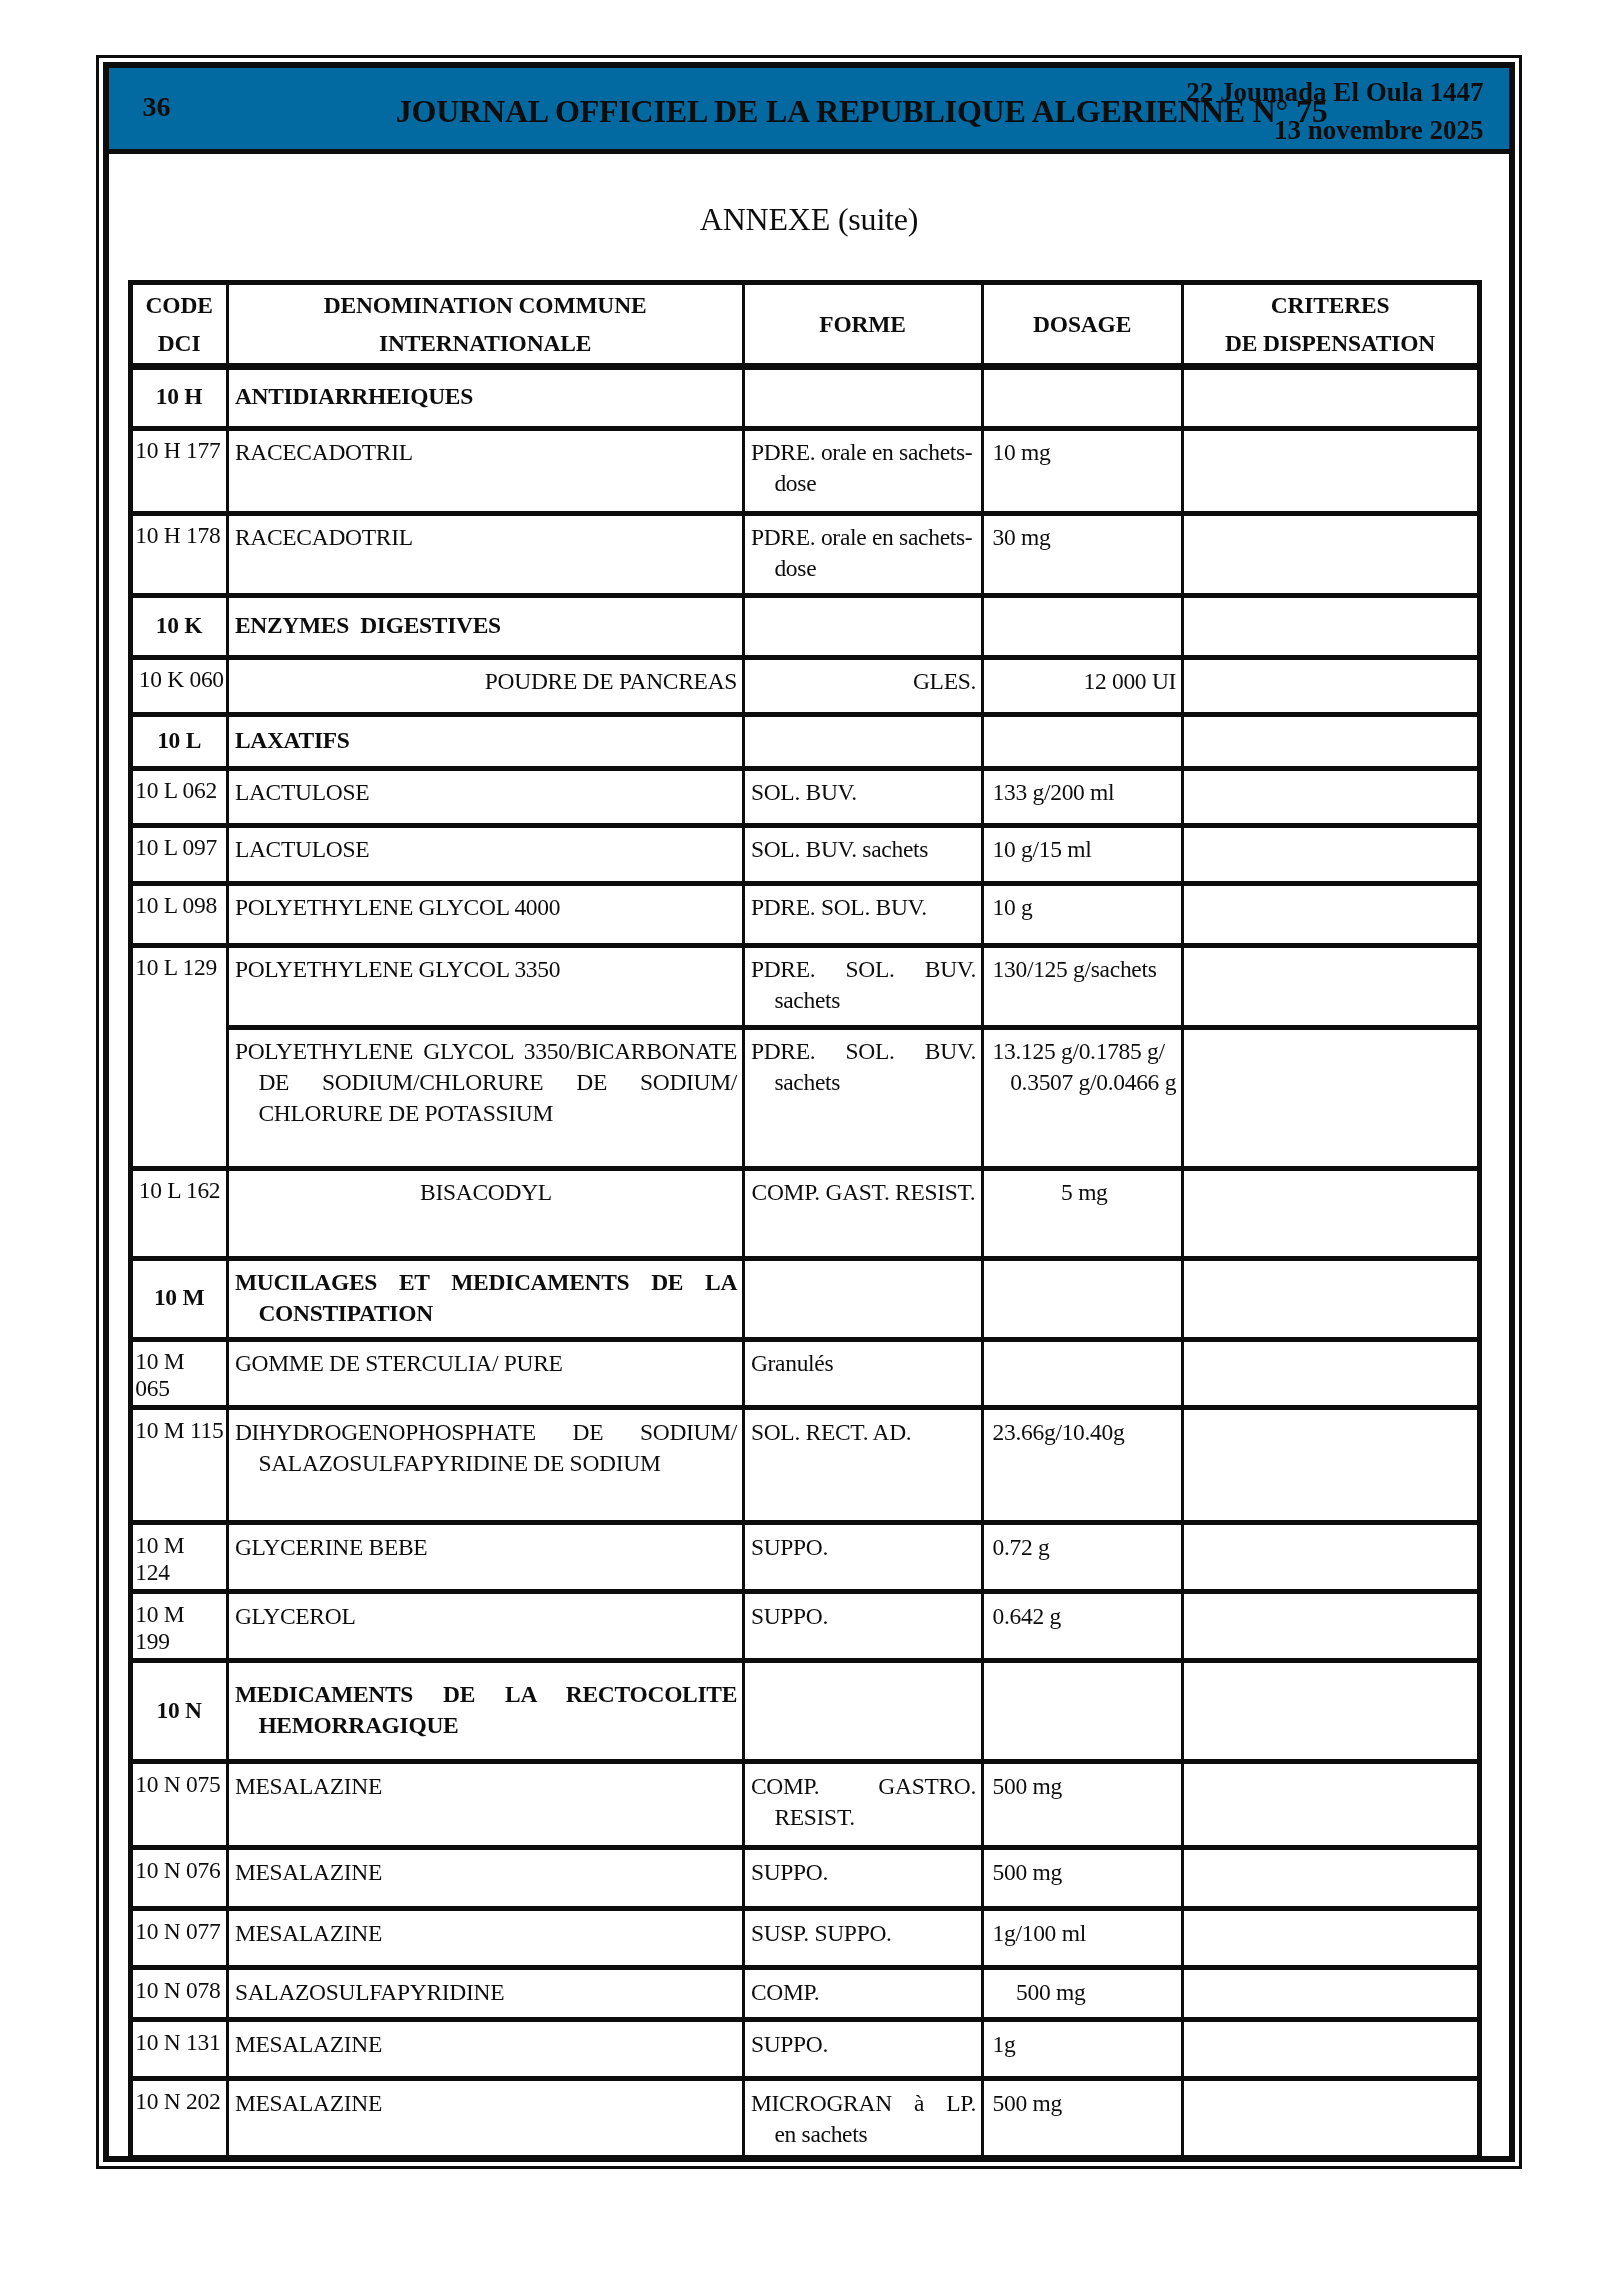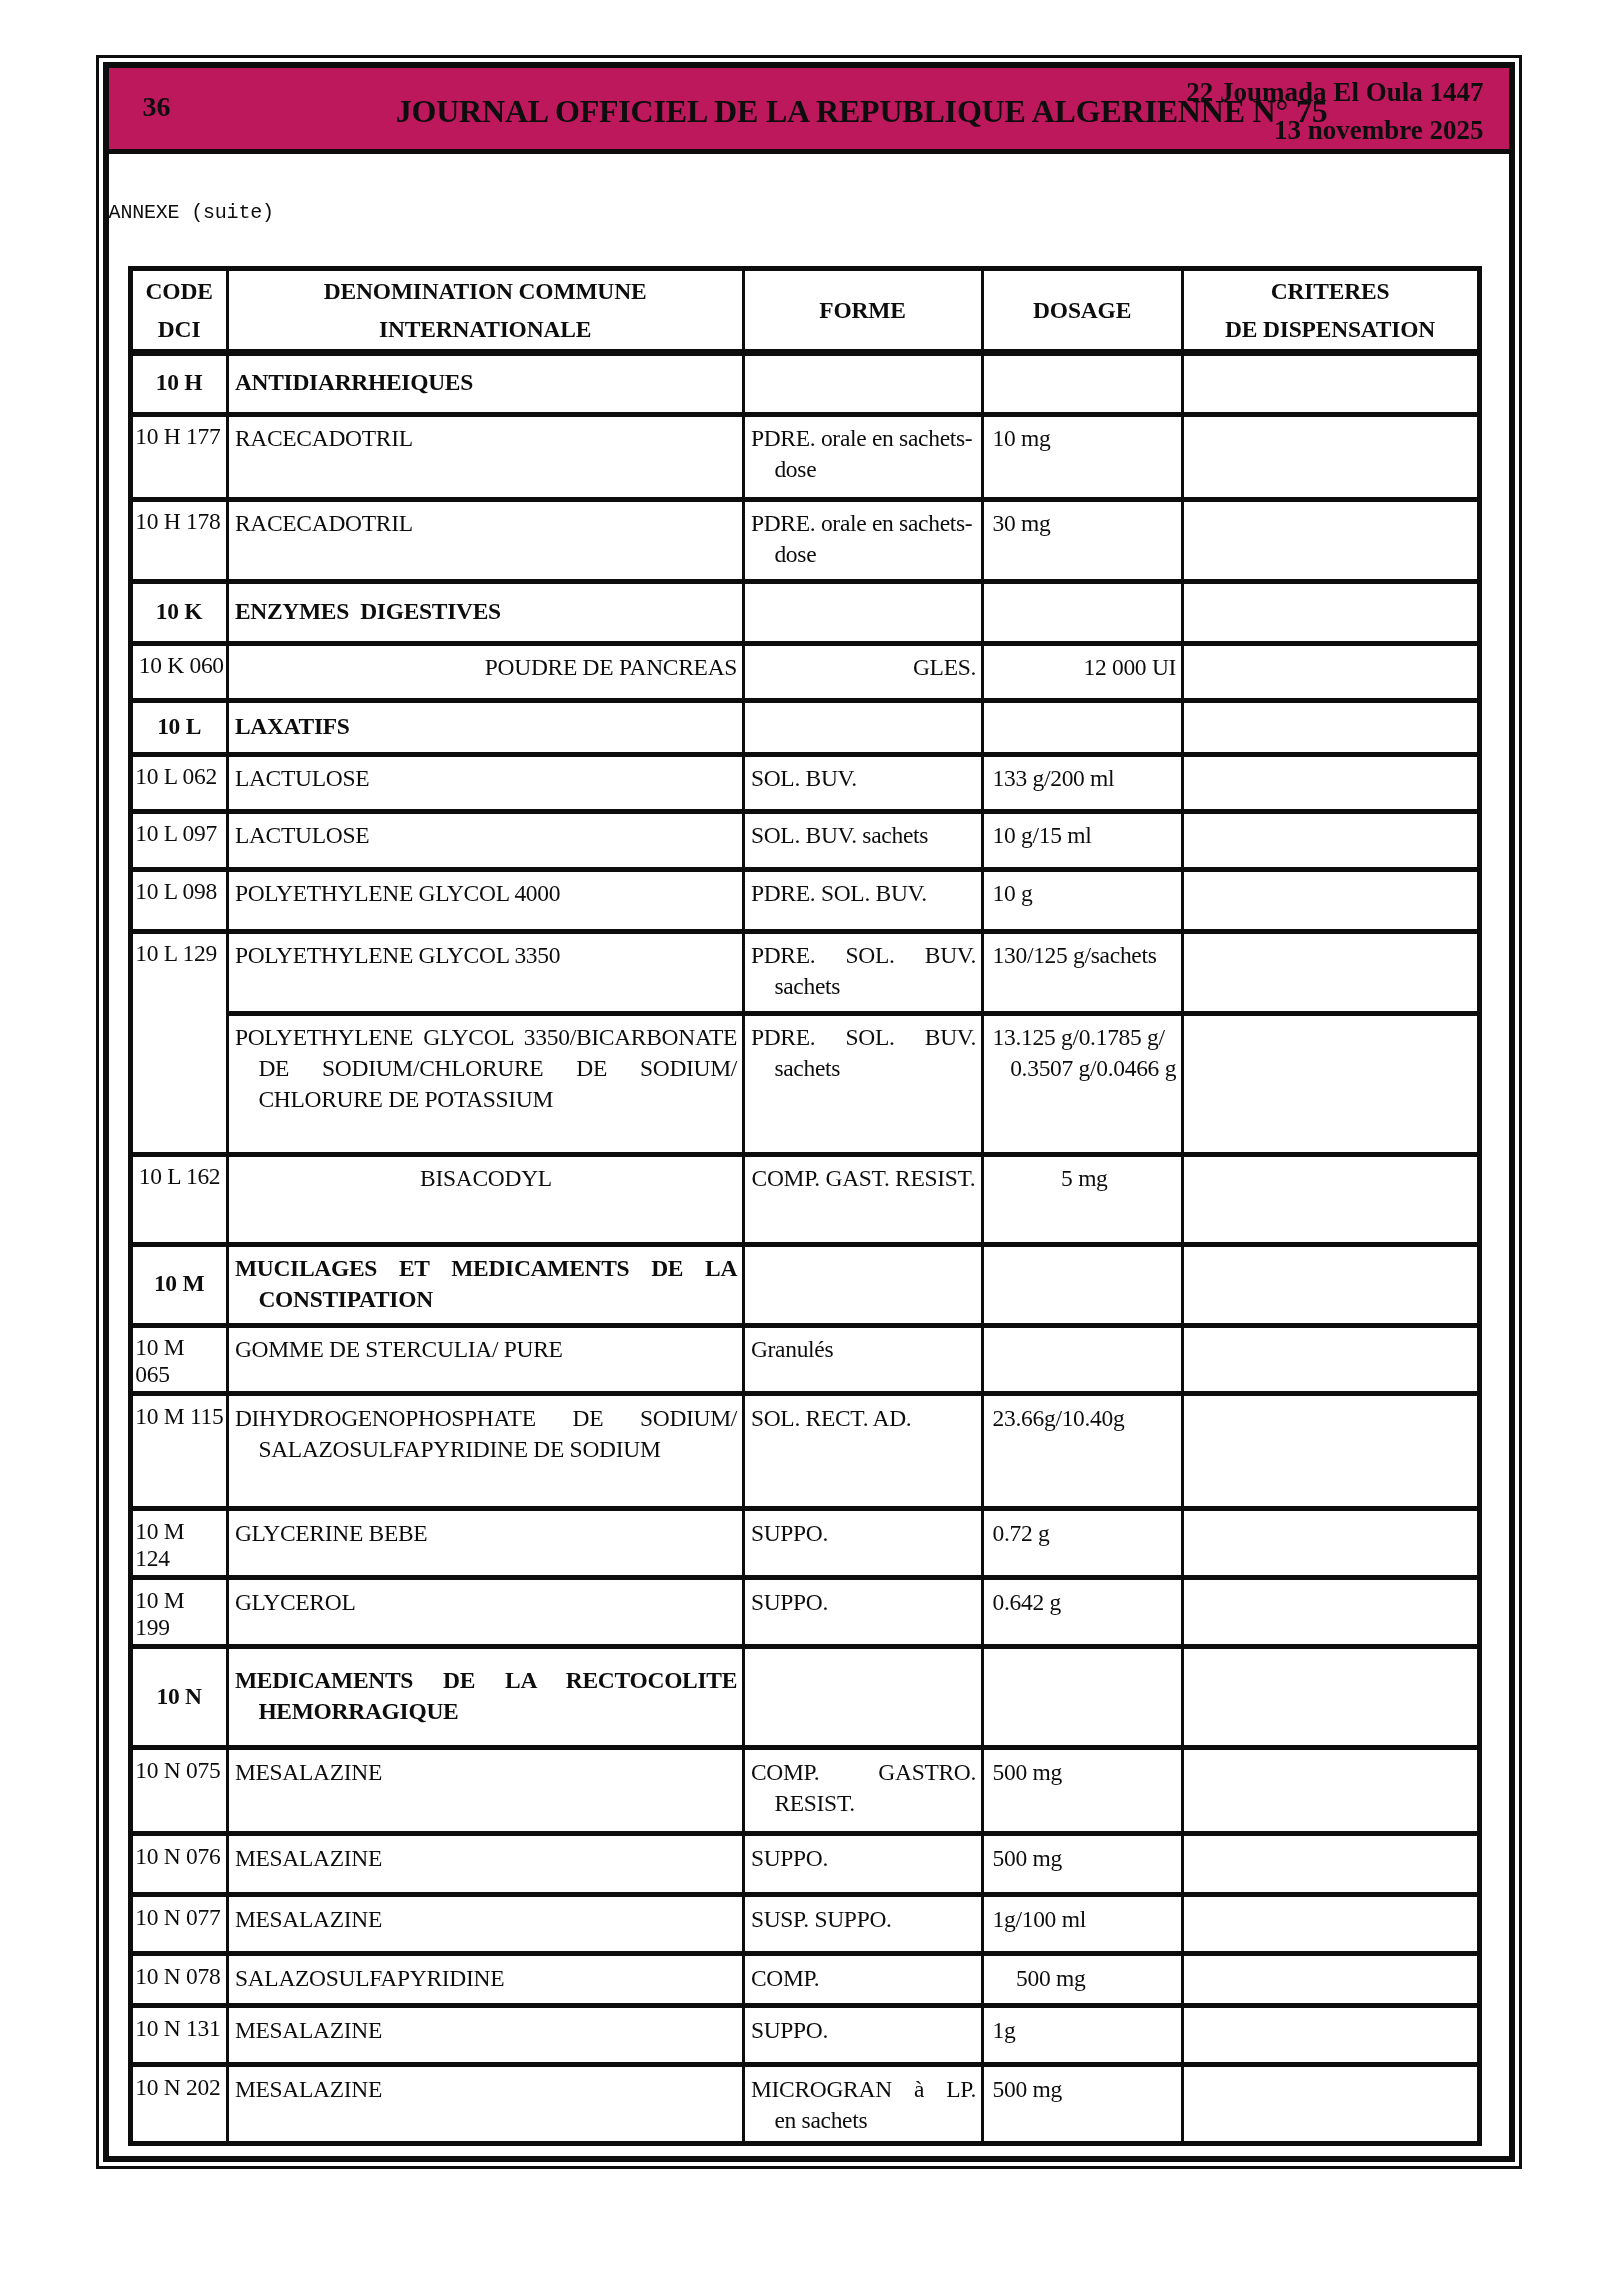--- a/index.html
+++ b/index.html
@@ -24,21 +24,21 @@
     position:absolute; left:34px; top:23.5px; font-weight:bold; font-size:28px;
   }
   .band .jtitle {
     position:absolute; left:226px; width:1054px; top:25px; text-align:center;
     font-weight:bold; font-size:32px; letter-spacing:-0.2px;
   }
   .band .dates {
     position:absolute; right:26px; top:5.4px; text-align:right; font-weight:bold;
     font-size:27px; line-height:1.42;
   }
-  .annexe { font-size:20px; margin-top:47px; letter-spacing:-0.2px;font-family:Liberation Mono, monospace; }
+  .annexe { text-align:center; font-size:32px; margin-top:47px; letter-spacing:-0.2px; }
   table.jtable {
     border-collapse:collapse; table-layout:fixed; width:1348px;
     margin:42px 0 0 19px; border:5.4px solid #0d0d0d;
   }
   .jtable th, .jtable td {
     border:3.6px solid #0d0d0d; border-top-width:5.4px; border-bottom-width:5.4px;
     overflow:hidden;
   }
   .jtable th {
     font-size:23.5px; font-weight:bold; text-align:center; vertical-align:middle;
@@ -57,21 +57,21 @@
   .jtable tr.section td.code { text-align:center; padding-left:1.8px; }
   .jtable td.code   { padding-left:2.7px; padding-right:1.8px; }
   .jtable td.dosage { padding-left:9px; }
 </style>
 </head>
 <body>
 
 <div class="frame-outer">
   <div class="frame-inner">
 
-    <div class="band" style="background: #be185d;">
+    <div class="band" style="background: #0369a1;">
       <div class="page-num">36</div>
       <div class="jtitle">JOURNAL OFFICIEL DE LA REPUBLIQUE ALGERIENNE N° 75</div>
       <div class="dates">
         <div>22 Joumada El Oula 1447</div>
         <div>13 novembre 2025</div>
       </div>
     </div>
 
     <div class="annexe">ANNEXE (suite)</div>
 

